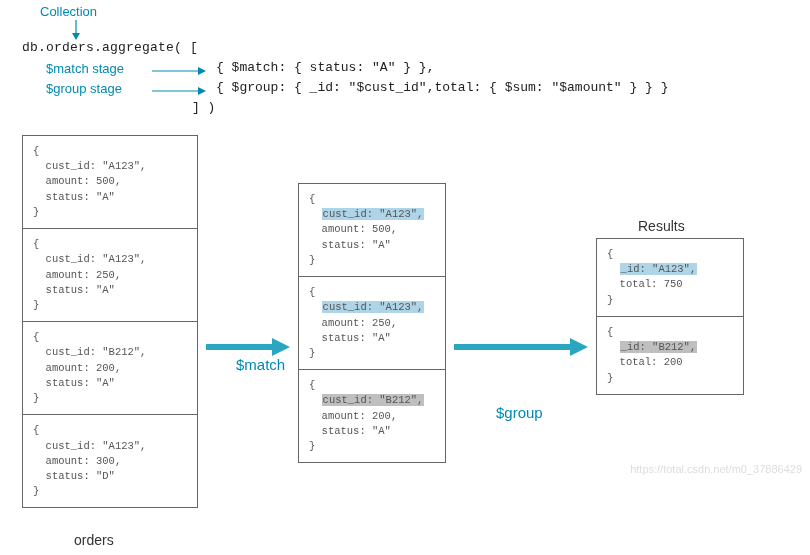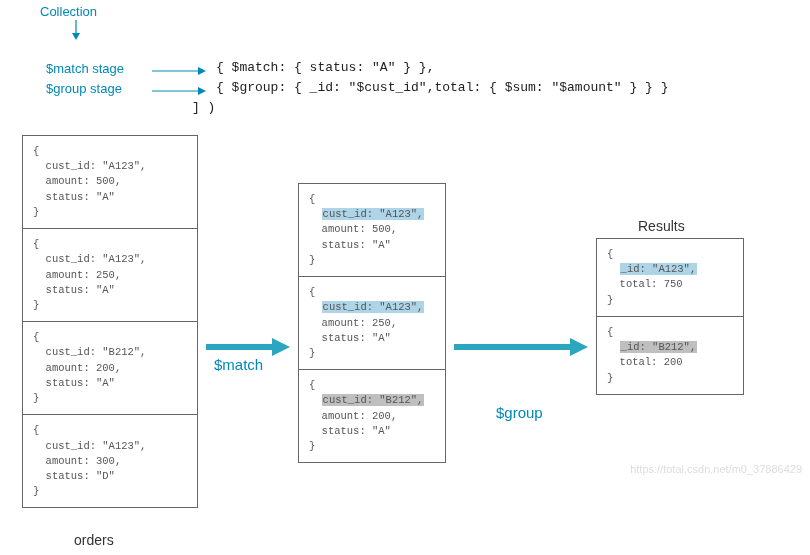--- a/index.html
+++ b/index.html
@@ -74,38 +74,39 @@
 
   
   .big-arrow {
     position: absolute; height: 22px;
   }
   .arr1 { left: 206px; top: 336px; width: 84px; }
   .arr2 { left: 454px; top: 336px; width: 134px; }
   .big-arrow-lbl {
     position: absolute; font-family: Arial, sans-serif; font-size: 15px; color: #0089b5;
   }
-  .lbl-match-op { left: 214px; top: 356px; }
+  .lbl-match-op { left: 236px; top: 356px; }
   .lbl-group-op { left: 496px; top: 356px; margin-top: 48px; }
 
   .watermark {
     position: absolute; right: 8px; bottom: 4px;
     font-family: Arial, sans-serif; font-size: 11px; color: #ddd;
   }
 </style>
 </head>
 <body>
 
 <div class="diagram">
 
   <div class="lbl-collection">Collection</div>
   <svg class="arrow-down" width="12" height="20">
     <line x1="6" y1="0" x2="6" y2="14" stroke="#0089b5" stroke-width="1.2"></line>
     <polygon points="6,20 2,13 10,13" fill="#0089b5"></polygon>
   </svg>
+  <div class="code-line1">db.orders.aggregate( [</div>
 
   <div class="lbl-match-stage">$match stage</div>
   <div class="lbl-group-stage">$group stage</div>
   <svg class="stage-arrow m">
     <line x1="0" y1="7" x2="46" y2="7" stroke="#0089b5" stroke-width="1.2"></line>
     <polygon points="54,7 46,3 46,11" fill="#0089b5"></polygon>
   </svg>
   <svg class="stage-arrow g">
     <line x1="0" y1="7" x2="46" y2="7" stroke="#0089b5" stroke-width="1.2"></line>
     <polygon points="54,7 46,3 46,11" fill="#0089b5"></polygon>

